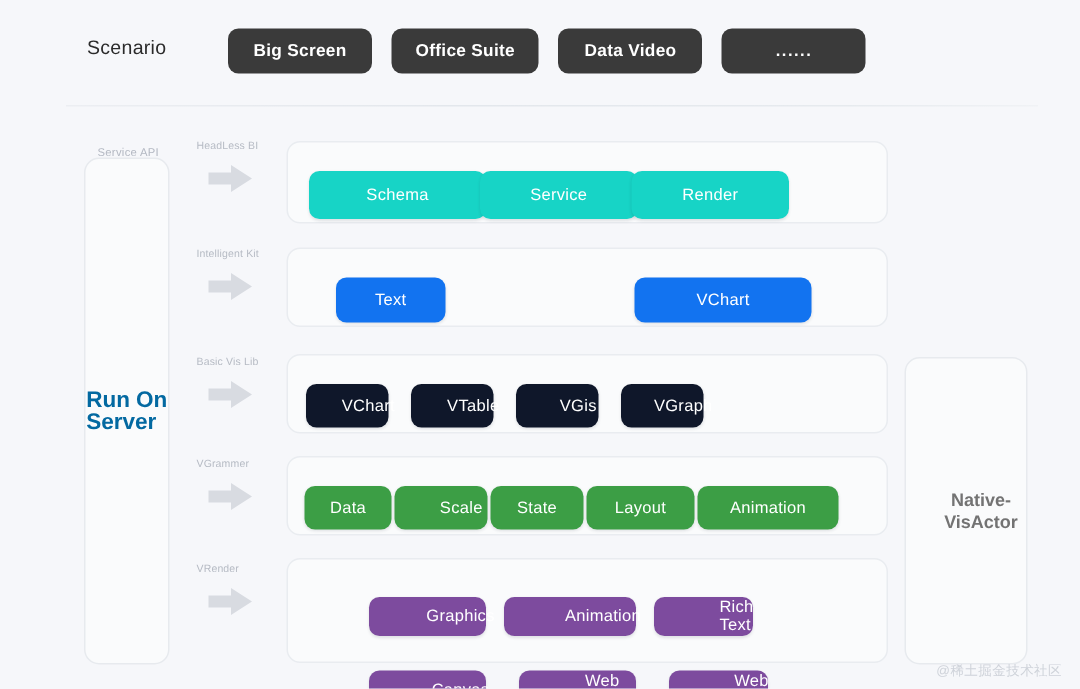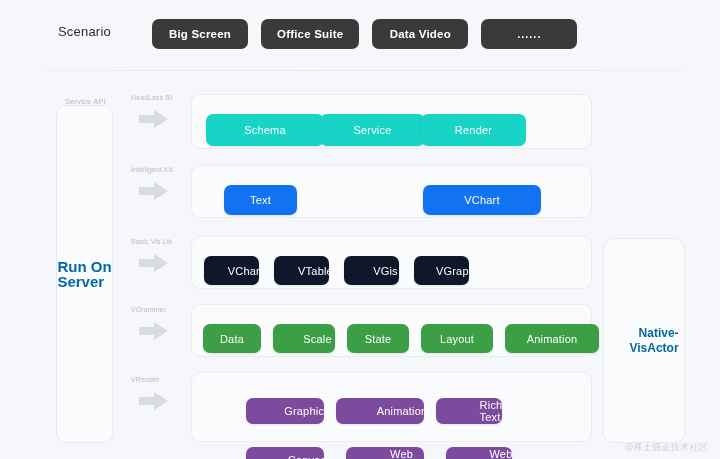--- a/index.html
+++ b/index.html
@@ -110,22 +110,22 @@
     border: 1px solid #e7eaee;
     border-radius: 10px;
     box-sizing: border-box;
     display: flex;
     align-items: center;
     justify-content: center;
   }
   .native-text {
     font-size: 12px;
     font-weight: bold;
-    color: #0369a1;
-    text-align: right;
+    color: #737373;
+    text-align: center;
     line-height: 15px;
     white-space: pre-line;
     margin-left: 20px;
   }
   .row-tag {
     position: absolute;
     left: 131px;
     font-size: 7px;
     color: #b6bbc4;
     letter-spacing: .1px;
@@ -178,21 +178,21 @@
   .b2 { width: 118px; margin-left: 126px; }
 
   
   .row3-box { top: 160px; height: 53px; }
   .pill-cyan { background: #0f172a; height: 29px; width: 55px; padding-left: 28px; }
   .row3-inner { display: flex; gap: 15px; margin-left: 12px; }
 
   
   .row4-box { top: 228px; height: 53px; }
   .pill-green { background: #3c9e45; height: 29px; }
-  .row4-inner { display: flex; gap: 12px; margin-left: 11px; }
+  .row4-inner { display: flex; gap: 2px; margin-left: 11px; }
   .g1 { width: 58px; } .g2 { width: 62px; padding-left: 27px; } .g3 { width: 62px; }
   .g4 { width: 72px; } .g5 { width: 94px; }
 
   
   .row5-box { top: 296px; height: 70px; display: block; padding-top: 9px; }
   .pill-purple { background: #7d4b9e; height: 26px; padding-left: 44px; }
   .purple-row { display: flex; margin-left: 54px; }
   .purple-row.second { margin-top: 7px; }
   .p-graphics { width: 78px; }
   .p-animation { width: 88px; margin-left: 12px; }

